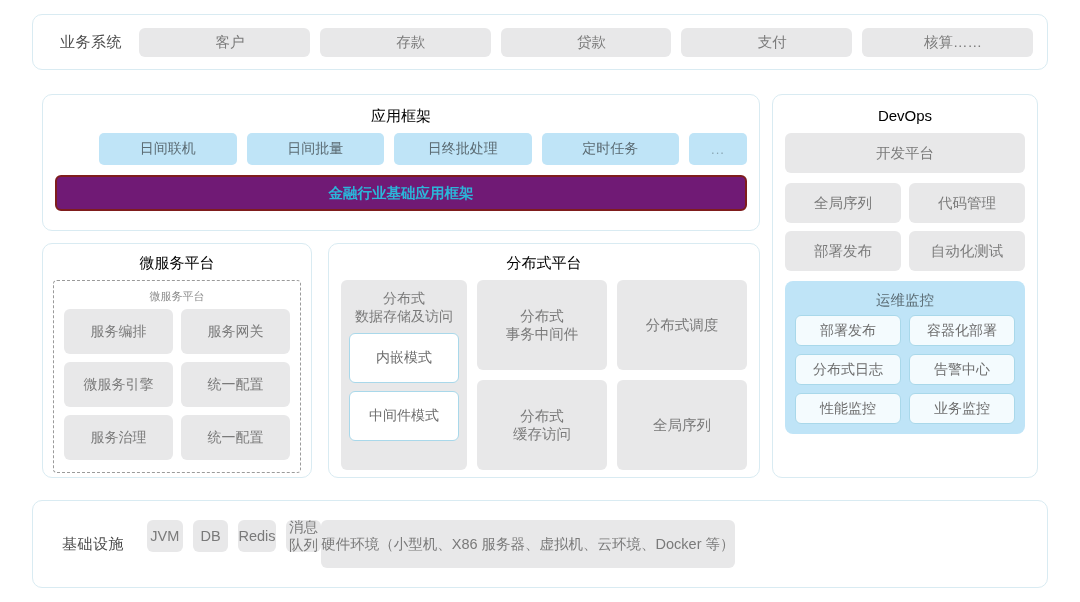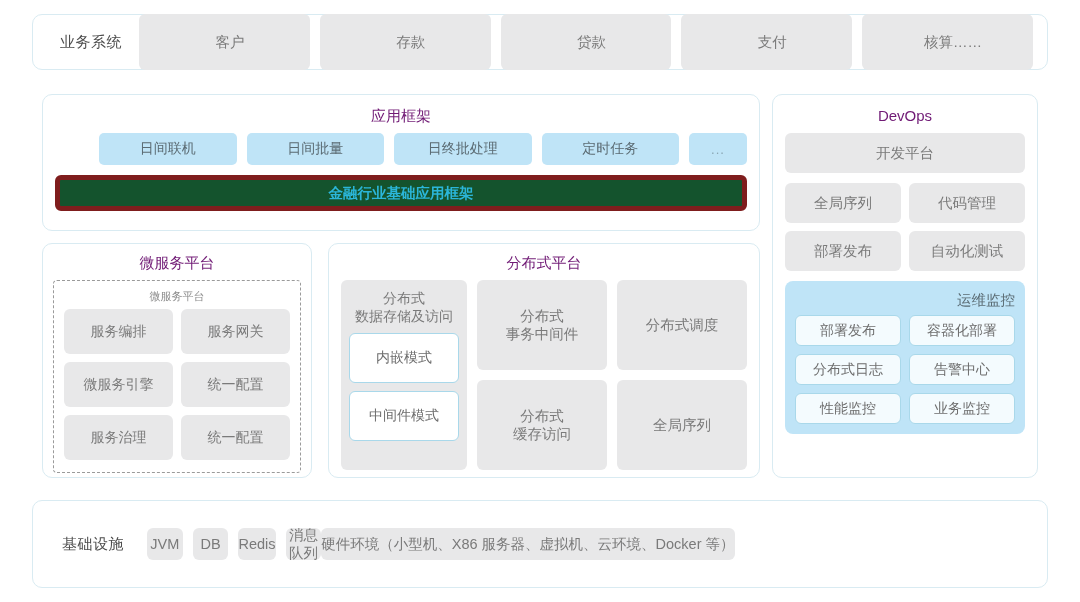--- a/index.html
+++ b/index.html
@@ -63,21 +63,21 @@
     font-size: 14.5px;
     display: flex;
     align-items: center;
     justify-content: center;
     text-align: center;
     line-height: 1.25;
     box-sizing: border-box;
   }
   .biz-cards .gray-card {
     flex: 1 1 0;
-    height: 56px;
+    height: 29px;
     padding-left: 11px;
   }
 
   
   .mid {
     position: absolute;
     left: 32px;
     top: 84px;
     width: 1016px;
     height: 404px;
@@ -102,21 +102,21 @@
     position: absolute;
     left: 0;
     top: 0;
     width: 718px;
     height: 137px;
     padding: 8px 12px 10px;
   }
   .panel-title {
     text-align: center;
     font-size: 15px;
-    color: #701a75;
+    color: #000000;
     line-height: 26px;
     margin-bottom: 4px;
   }
   .blue-row {
     display: flex;
     gap: 10px;
     padding-left: 44px;
   }
   .blue-card {
     background: #bfe4f7;
@@ -127,29 +127,29 @@
     justify-content: center;
     font-size: 14px;
     color: #5b6b73;
     box-sizing: border-box;
   }
   .blue-row .blue-card { flex: 1 1 0; }
   .blue-row .blue-card.ellipsis { flex: 0 0 58px; color: #8aa6b3; letter-spacing: 1px; font-size: 13px; }
   .hl-box {
     margin-top: 10px;
     height: 36px;
-    border: 5px solid #7f1d1d;
+    border: 2px solid #7f1d1d;
     border-radius: 6px;
     display: flex;
     align-items: center;
     justify-content: center;
     font-size: 14.5px;
     font-weight: bold;
     color: #2bb6d9;
-    background: #14532d;
+    background: #701a75;
     box-sizing: border-box;
   }
 
   
   .msp {
     position: absolute;
     left: 0;
     top: 149px;
     width: 270px;
     height: 235px;
@@ -240,21 +240,21 @@
   .devops .gray-card.wide { height: 40px; margin-bottom: 10px; }
   .devops .grid2 { margin-bottom: 10px; }
   .devops .grid2 .gray-card { height: 40px; }
   .ops {
     background: #bfe4f7;
     border-radius: 8px;
     padding: 6px 10px 10px;
     box-sizing: border-box;
   }
   .ops-title {
-    text-align: right;
+    text-align: center;
     font-size: 14.5px;
     color: #5a6b73;
     line-height: 26px;
     margin-bottom: 2px;
   }
   .ops .grid2 { gap: 8px; margin-bottom: 0; }
   .ops .white-card { height: 31px; font-size: 14px; background: #f4fbfe; }
 
   
   .infra {
@@ -275,21 +275,21 @@
     letter-spacing: .5px;
   }
   .infra-right {
     flex: 1 1 auto;
     display: flex;
     flex-direction: row;
     padding-left: 6px;
   }
   .infra-top { display: flex; gap: 10px; }
   .infra-top .gray-card { flex: 1 1 0; height: 32px; }
-  .infra-bottom .gray-card { width: 100%; height: 32px; }
+  .infra-bottom .gray-card { width: 100%; height: 48px; }
 </style>
 </head>
 <body>
 
 <div class="page">
 
   <div class="panel biz-row">
     <div class="biz-label">业务系统</div>
     <div class="biz-cards">
       <div class="gray-card">客户</div>

